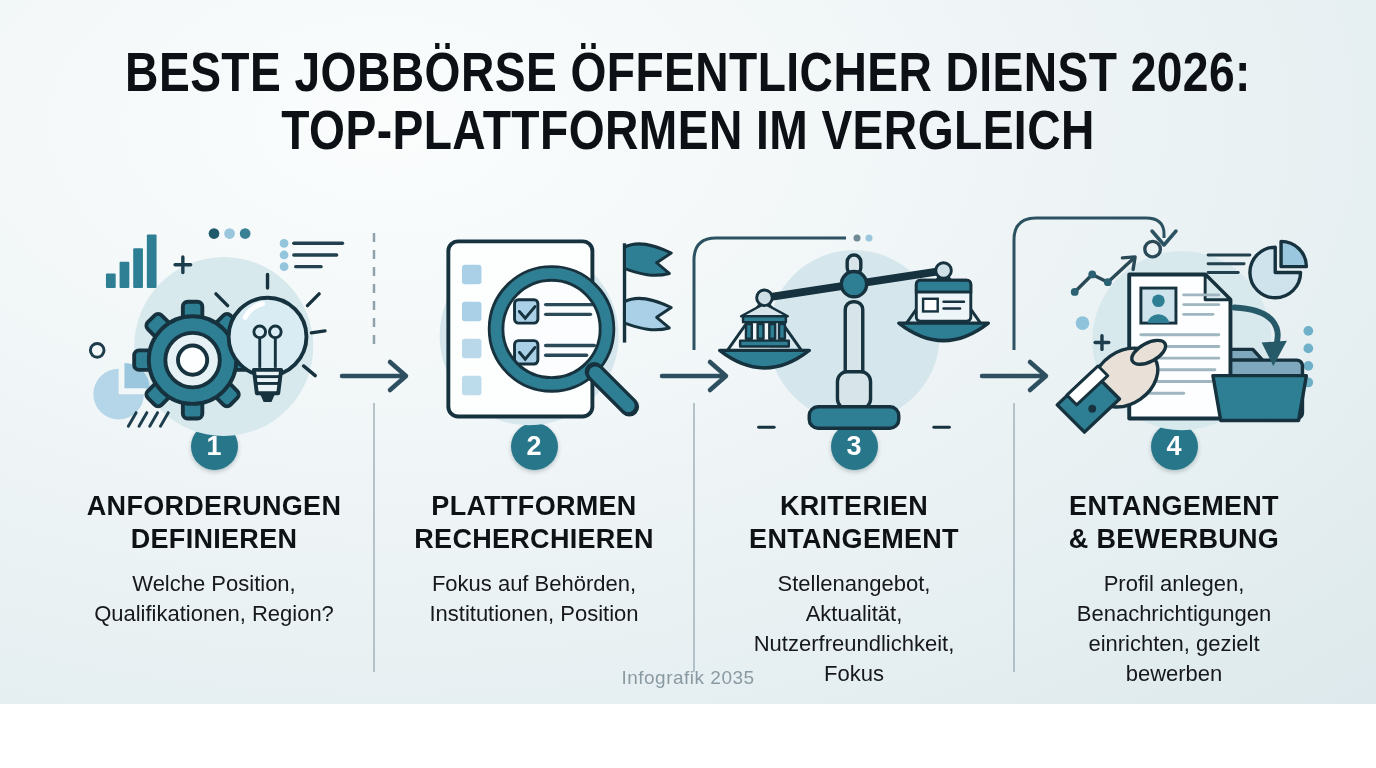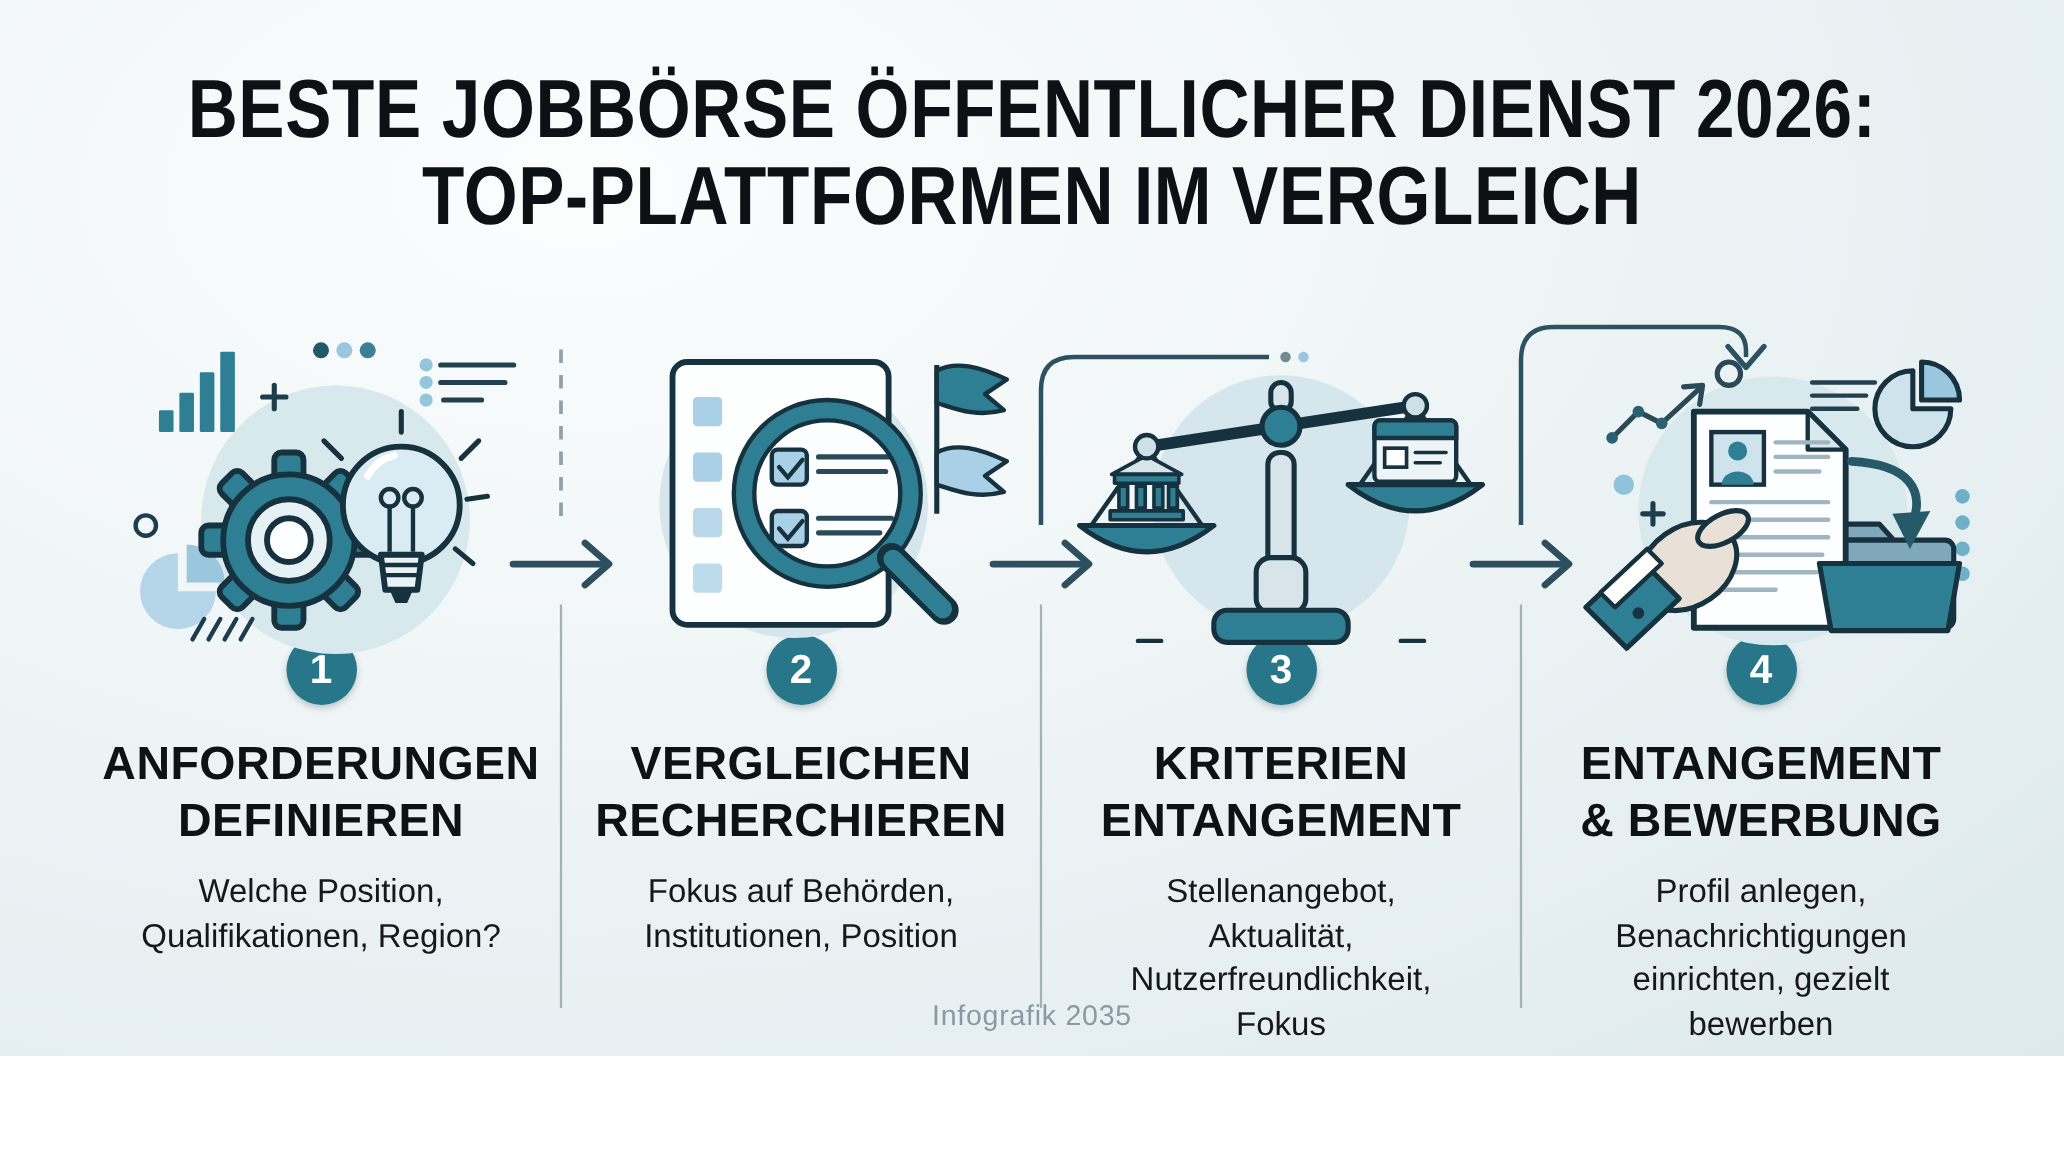--- a/index.html
+++ b/index.html
@@ -24,21 +24,21 @@
   .icon-box svg{display:block;}
   .badge{
     width:47px;height:47px;border-radius:50%;
     background:#27768a;color:#ffffff;
     font-size:27px;font-weight:700;line-height:47px;
     margin:-18px auto 0 auto;text-align:center;
     box-shadow:0 2px 4px rgba(20,50,60,0.25);
   }
   .step h2{
     margin:20px 0 0 0;
-    font-size:31px;font-weight:700;color:#0f1215;
+    font-size:27px;font-weight:700;color:#0f1215;
     line-height:1.22;letter-spacing:0.3px;
   }
   .step .desc{
     margin:13px auto 0 auto;max-width:252px;
     font-size:22px;color:#16181b;line-height:1.36;
   }
   .connectors{position:absolute;top:0;left:0;}
   .footer{
     position:absolute;bottom:15px;left:0;width:100%;
     text-align:center;font-size:19px;color:#8a9aa2;letter-spacing:0.5px;
@@ -208,21 +208,21 @@
             <circle cx="168" cy="118" r="57" fill="none" stroke="#2e7f93" stroke-width="12"></circle>
             <circle cx="168" cy="118" r="64" fill="none" stroke="#16323e" stroke-width="3"></circle>
             <circle cx="168" cy="118" r="50" fill="none" stroke="#16323e" stroke-width="3"></circle>
             <line x1="212" y1="162" x2="248" y2="198" stroke="#16323e" stroke-width="20" stroke-linecap="round"></line>
             <line x1="213" y1="163" x2="247" y2="197" stroke="#2e7f93" stroke-width="13" stroke-linecap="round"></line>
           </g>
         </svg>
       </div>
       <div class="badge">2</div>
       <h2>
-        <span>VERGLEICHEN</span><br>
+        <span>PLATTFORMEN</span><br>
         <span>RECHERCHIEREN</span>
       </h2>
       <p class="desc">Fokus auf Behörden, Institutionen, Position</p>
     </section>
 
     <section class="step">
       <div class="icon-box">
         <svg width="292" height="228" viewBox="0 0 300 232">
           <circle cx="150" cy="125" r="88" fill="#d5e7ed"></circle>
           <g stroke="#16323e" stroke-width="3" stroke-linecap="round">

